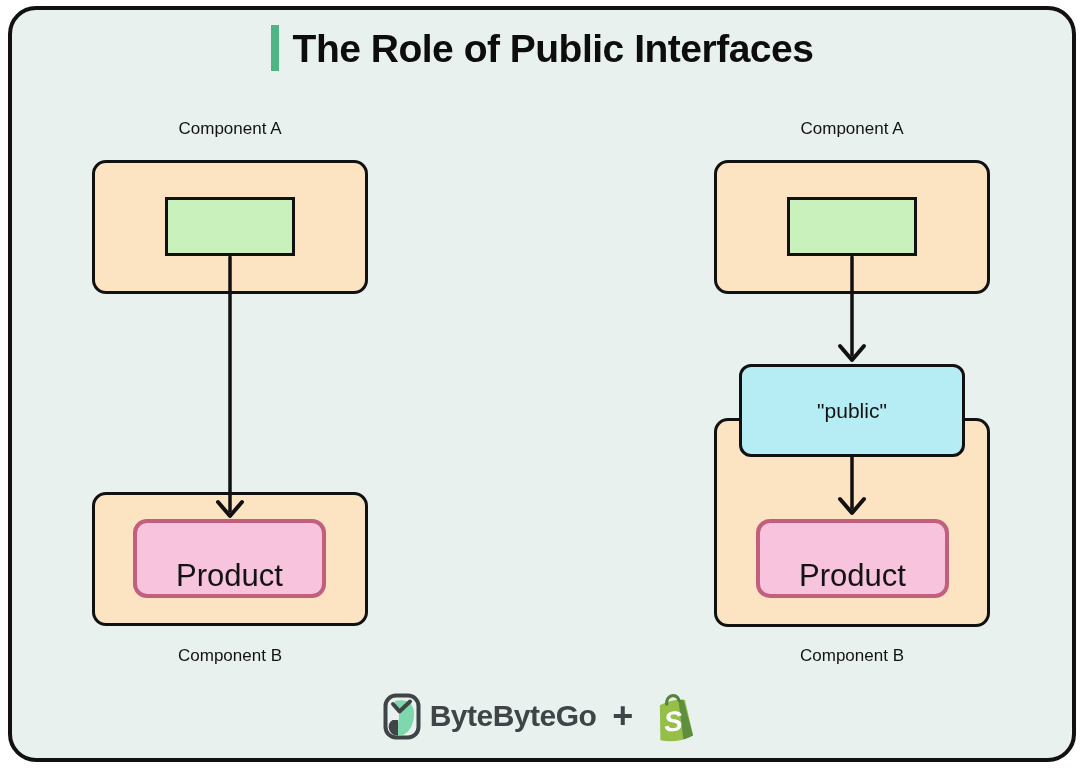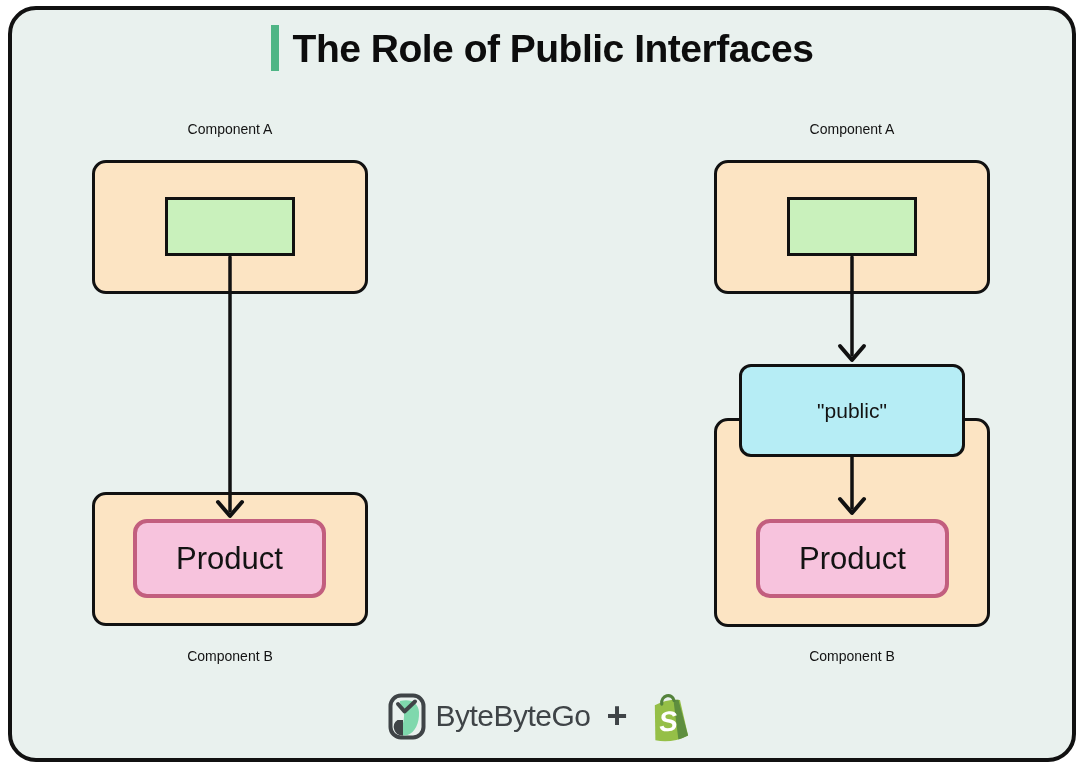--- a/index.html
+++ b/index.html
@@ -21,35 +21,35 @@
   }
   .title-bar { width: 8px; height: 46px; background: var(--accent-green); }
   .title-text {
     font-size: 39px; font-weight: 700; letter-spacing: -0.5px; color: #0d0d0d;
     line-height: 48px;
   }
 
   
   .comp-label {
     position: absolute; width: 276px; text-align: center;
-    font-size: 14px; line-height: 26px; color: #131313;
+    font-size: 17px; line-height: 26px; color: #131313;
   }
   .comp-box {
     position: absolute; width: 276px; height: 134px;
     background: var(--peach-fill); border: 3.5px solid var(--panel-border);
     border-radius: 14px;
   }
   .green-rect {
     position: absolute; width: 130px; height: 59px;
     background: var(--green-fill); border: 3px solid var(--panel-border);
   }
   .product-box {
     position: absolute; width: 193px; height: 79px;
     background: var(--pink-fill); border: 4px solid var(--pink-border);
-    border-radius: 14px; display: flex; align-items: center; justify-content: center;
+    border-radius: 14px; display: flex; align-items: flex-end; justify-content: center;
     font-size: 31px; color: #131313;
   }
   .cyan-box {
     position: absolute; left: 739px; top: 364px; width: 226px; height: 93px;
     background: var(--cyan-fill); border: 3.5px solid var(--panel-border);
     border-radius: 12px; display: flex; flex-direction: column;
     align-items: center; justify-content: center;
     font-size: 21px; line-height: 29px; color: #131313;
   }
 
@@ -72,21 +72,21 @@
   .label-b-right { left: 714px; top: 643px; }
 
   .arrows { position: absolute; left: 0; top: 0; pointer-events: none; }
 
   
   .footer {
     position: absolute; left: 0; top: 686px; width: 100%;
     display: flex; align-items: center; justify-content: center;
   }
   .bbg-wordmark {
-    font-size: 30px; font-weight: 400; letter-spacing: -0.5px;
+    font-size: 30px; font-weight: 700; letter-spacing: -0.5px;
     color: var(--ink-gray); margin-left: 9px;
   }
   .plus-sign {
     font-size: 36px; font-weight: 600; color: var(--ink-gray);
     margin: 0 14px 0 16px;
   }
   .shopify-wordmark {
     font-size: 36px; font-weight: 700; font-style: italic;
     letter-spacing: -1px; color: #141414; margin-left: 6px;
   }

